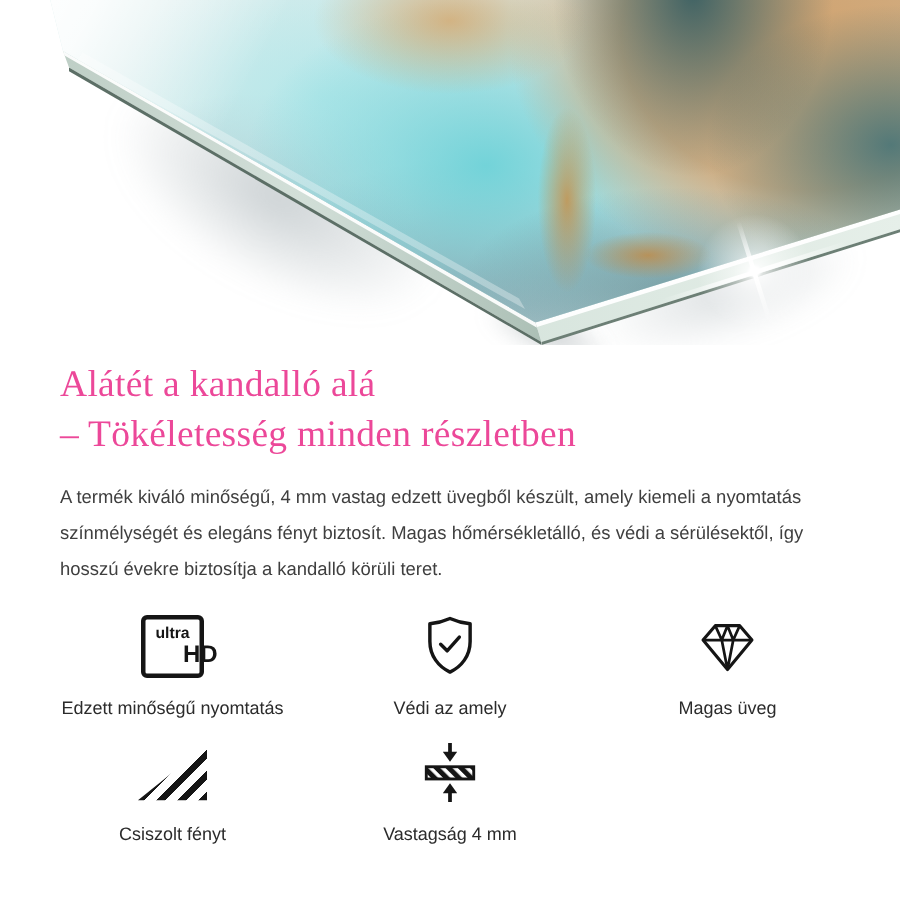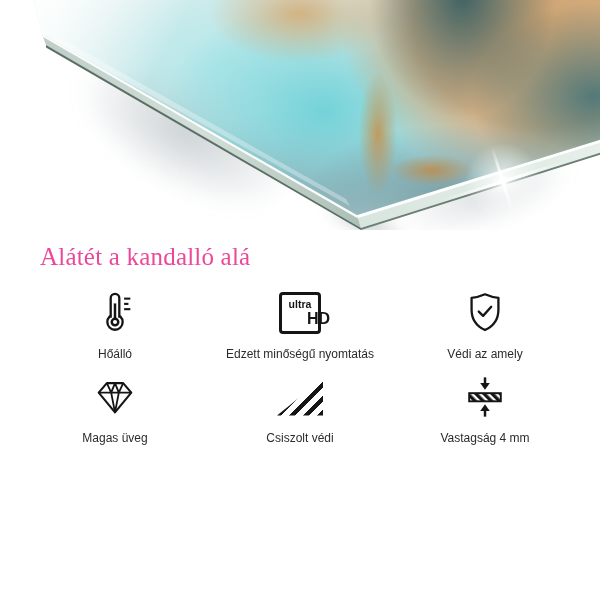--- a/index.html
+++ b/index.html
@@ -103,38 +103,26 @@
     <div class="glow"></div>
       <div class="ray1"></div>
       <div class="ray2"></div>
       <div class="dot"></div>
   </div>
 </div>
 
 <div class="content">
   <div class="title">
     <div>Alátét a kandalló alá</div>
+    <div>– Tökéletesség minden részletben</div>
   </div>
+  <div class="desc">A termék kiváló minőségű, 4 mm vastag edzett üvegből készült, amely kiemeli a nyomtatás színmélységét és elegáns fényt biztosít. Magas hőmérsékletálló, és védi a sérülésektől, így hosszú évekre biztosítja a kandalló körüli teret.</div>
 
   <div class="features">
 
-    <div class="feature">
-      <span class="icon-wrap">
-        <svg class="fi" width="46" height="46" viewBox="0 0 48 48" fill="none" stroke="#151515">
-          <circle cx="24" cy="33.5" r="8" stroke-width="2.4"></circle>
-          <path d="M19.5 29 V8.5 a4.5 4.5 0 0 1 9 0 V29" fill="#ffffff" stroke-width="2.4" stroke-linejoin="round"></path>
-          <line x1="24" y1="14" x2="24" y2="29.5" stroke-width="2.6"></line>
-          <circle cx="24" cy="33.5" r="3.4" stroke-width="2.6"></circle>
-          <line x1="33.5" y1="9" x2="40" y2="9" stroke-width="2.2"></line>
-          <line x1="33.5" y1="14.5" x2="38" y2="14.5" stroke-width="2.2"></line>
-          <line x1="33.5" y1="20" x2="40" y2="20" stroke-width="2.2"></line>
-        </svg>
-      </span>
-      <div class="label">Hőálló</div>
-    </div>
 
     <div class="feature">
       <span class="icon-wrap">
         <span class="uhd-box">
           <span class="uhd-top">ultra</span>
           <span class="uhd-bottom">HD</span>
         </span>
       </span>
       <div class="label">Edzett minőségű nyomtatás</div>
     </div>
@@ -156,21 +144,21 @@
           <path d="M7 19.5 H41 M15.5 9.5 L20 19.5 L24 40 M32.5 9.5 L28 19.5 L24 40 M24 9.5 L20 19.5 M24 9.5 L28 19.5" stroke-width="1.9" stroke-linejoin="round"></path>
         </svg>
       </span>
       <div class="label">Magas üveg</div>
     </div>
 
     <div class="feature">
       <span class="icon-wrap">
         <span class="stripes-tri"></span>
       </span>
-      <div class="label">Csiszolt védi</div>
+      <div class="label">Csiszolt fényt</div>
     </div>
 
     <div class="feature">
       <span class="icon-wrap">
         <svg class="fi" width="46" height="46" viewBox="0 0 48 48" fill="none" stroke="#151515">
           <defs>
             <pattern id="hatch" patternUnits="userSpaceOnUse" width="6" height="6" patternTransform="rotate(-45)">
               <rect width="3" height="6" fill="#151515"></rect>
             </pattern>
           </defs>

